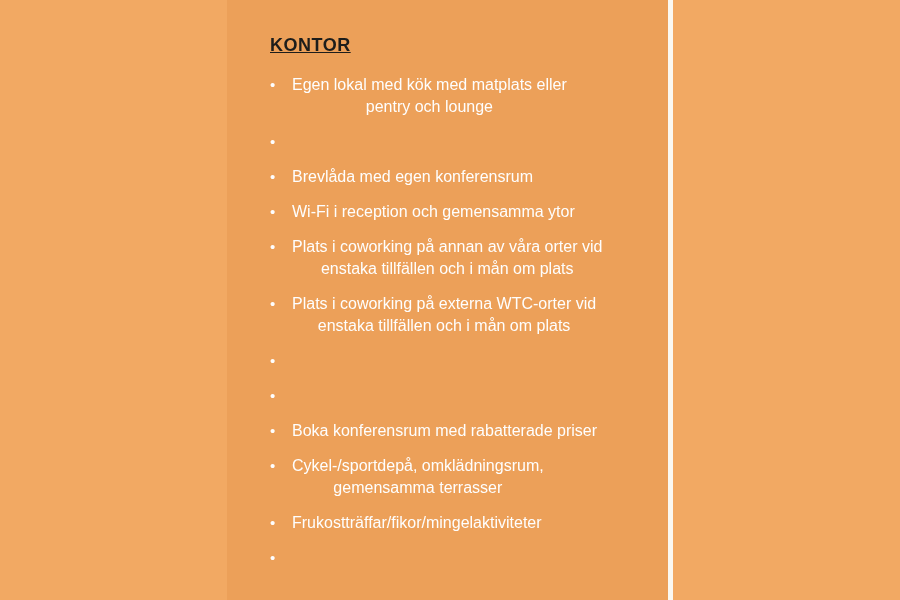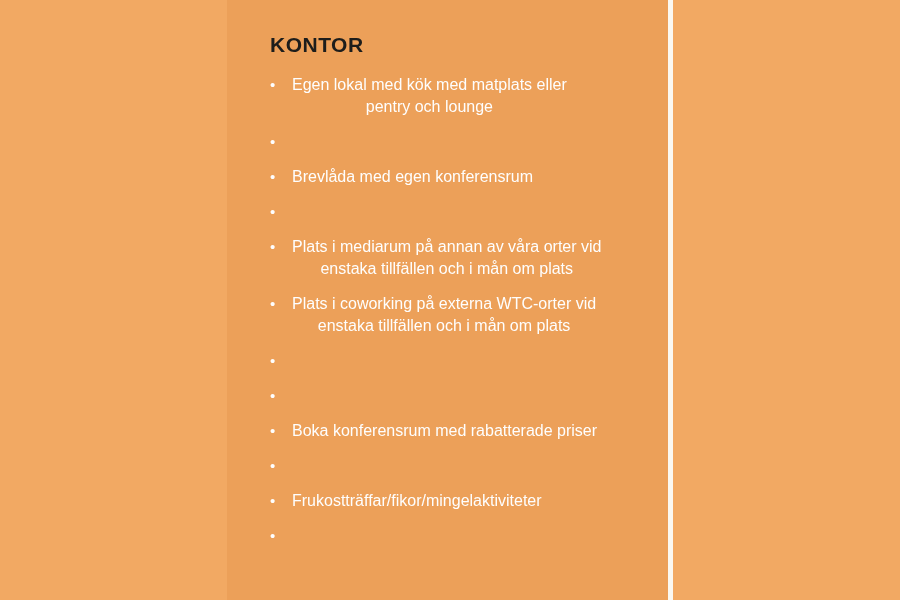--- a/index.html
+++ b/index.html
@@ -29,25 +29,26 @@
   .divider {
     position: absolute;
     left: 668px;
     top: 0;
     width: 5px;
     height: 600px;
     background: var(--divider, #FBF8F1);
   }
   .title {
     margin: 0 0 19px 0;
-    font-size: 21px;
+    font-size: 18px;
     line-height: 20px;
     font-weight: bold;
     letter-spacing: 0.5px;
     color: var(--title-text, #1D1D1B);
+    text-decoration: underline;
   }
   .bullets {
     margin: 0;
     padding: 0;
     list-style: none;
     display: flex;
     flex-direction: column;
     gap: 13px;
   }
   .bullet-item {
@@ -82,43 +83,46 @@
         </li>
         <li class="bullet-item">
           <span class="marker">•</span>
         </li>
         <li class="bullet-item">
           <span class="marker">•</span>
           <span class="text">Brevlåda med egen konferensrum</span>
         </li>
         <li class="bullet-item">
           <span class="marker">•</span>
+          <span class="text">Wi-Fi i reception och gemensamma ytor</span>
         </li>
         <li class="bullet-item">
           <span class="marker">•</span>
-          <span class="text">Plats i mediarum på annan av våra orter vid
+          <span class="text">Plats i coworking på annan av våra orter vid
 enstaka tillfällen och i mån om plats</span>
         </li>
         <li class="bullet-item">
           <span class="marker">•</span>
           <span class="text">Plats i coworking på externa WTC-orter vid
 enstaka tillfällen och i mån om plats</span>
         </li>
         <li class="bullet-item">
           <span class="marker">•</span>
         </li>
         <li class="bullet-item">
           <span class="marker">•</span>
         </li>
         <li class="bullet-item">
           <span class="marker">•</span>
           <span class="text">Boka konferensrum med rabatterade priser</span>
         </li>
         <li class="bullet-item">
           <span class="marker">•</span>
+          <span class="text">Cykel-/sportdepå, omklädningsrum,
+gemensamma terrasser</span>
         </li>
         <li class="bullet-item">
           <span class="marker">•</span>
           <span class="text">Frukostträffar/fikor/mingelaktiviteter</span>
         </li>
         <li class="bullet-item">
           <span class="marker">•</span>
         </li>
       </ul>
   </div>

